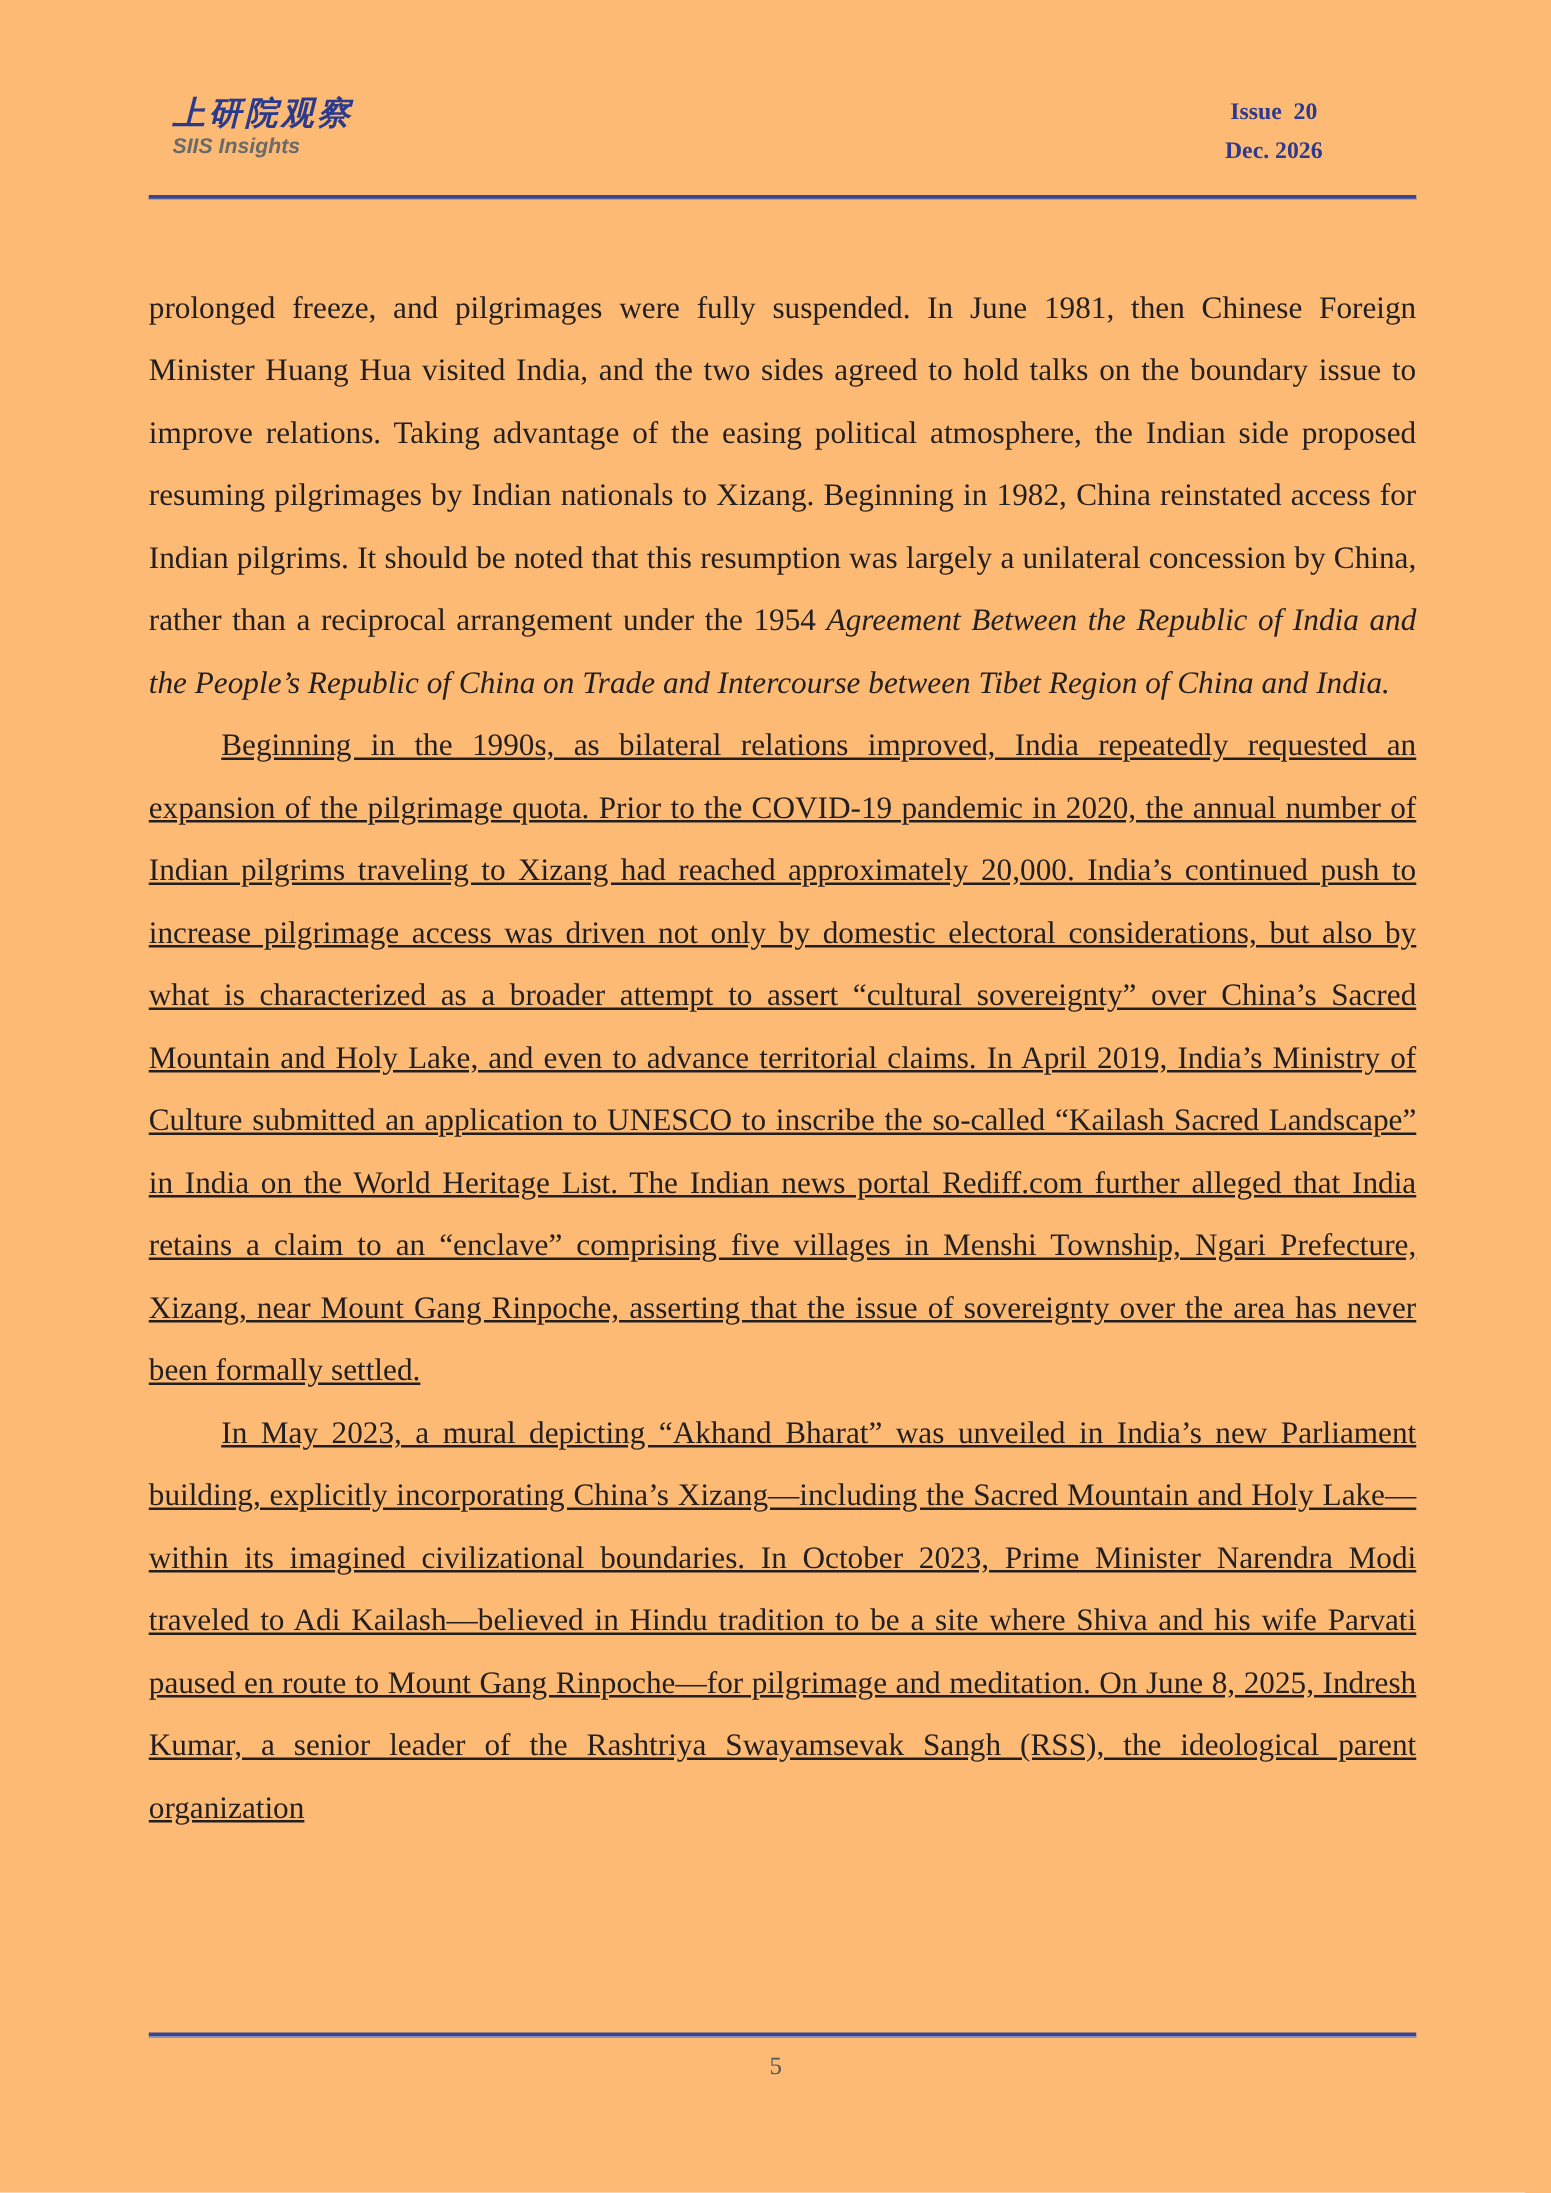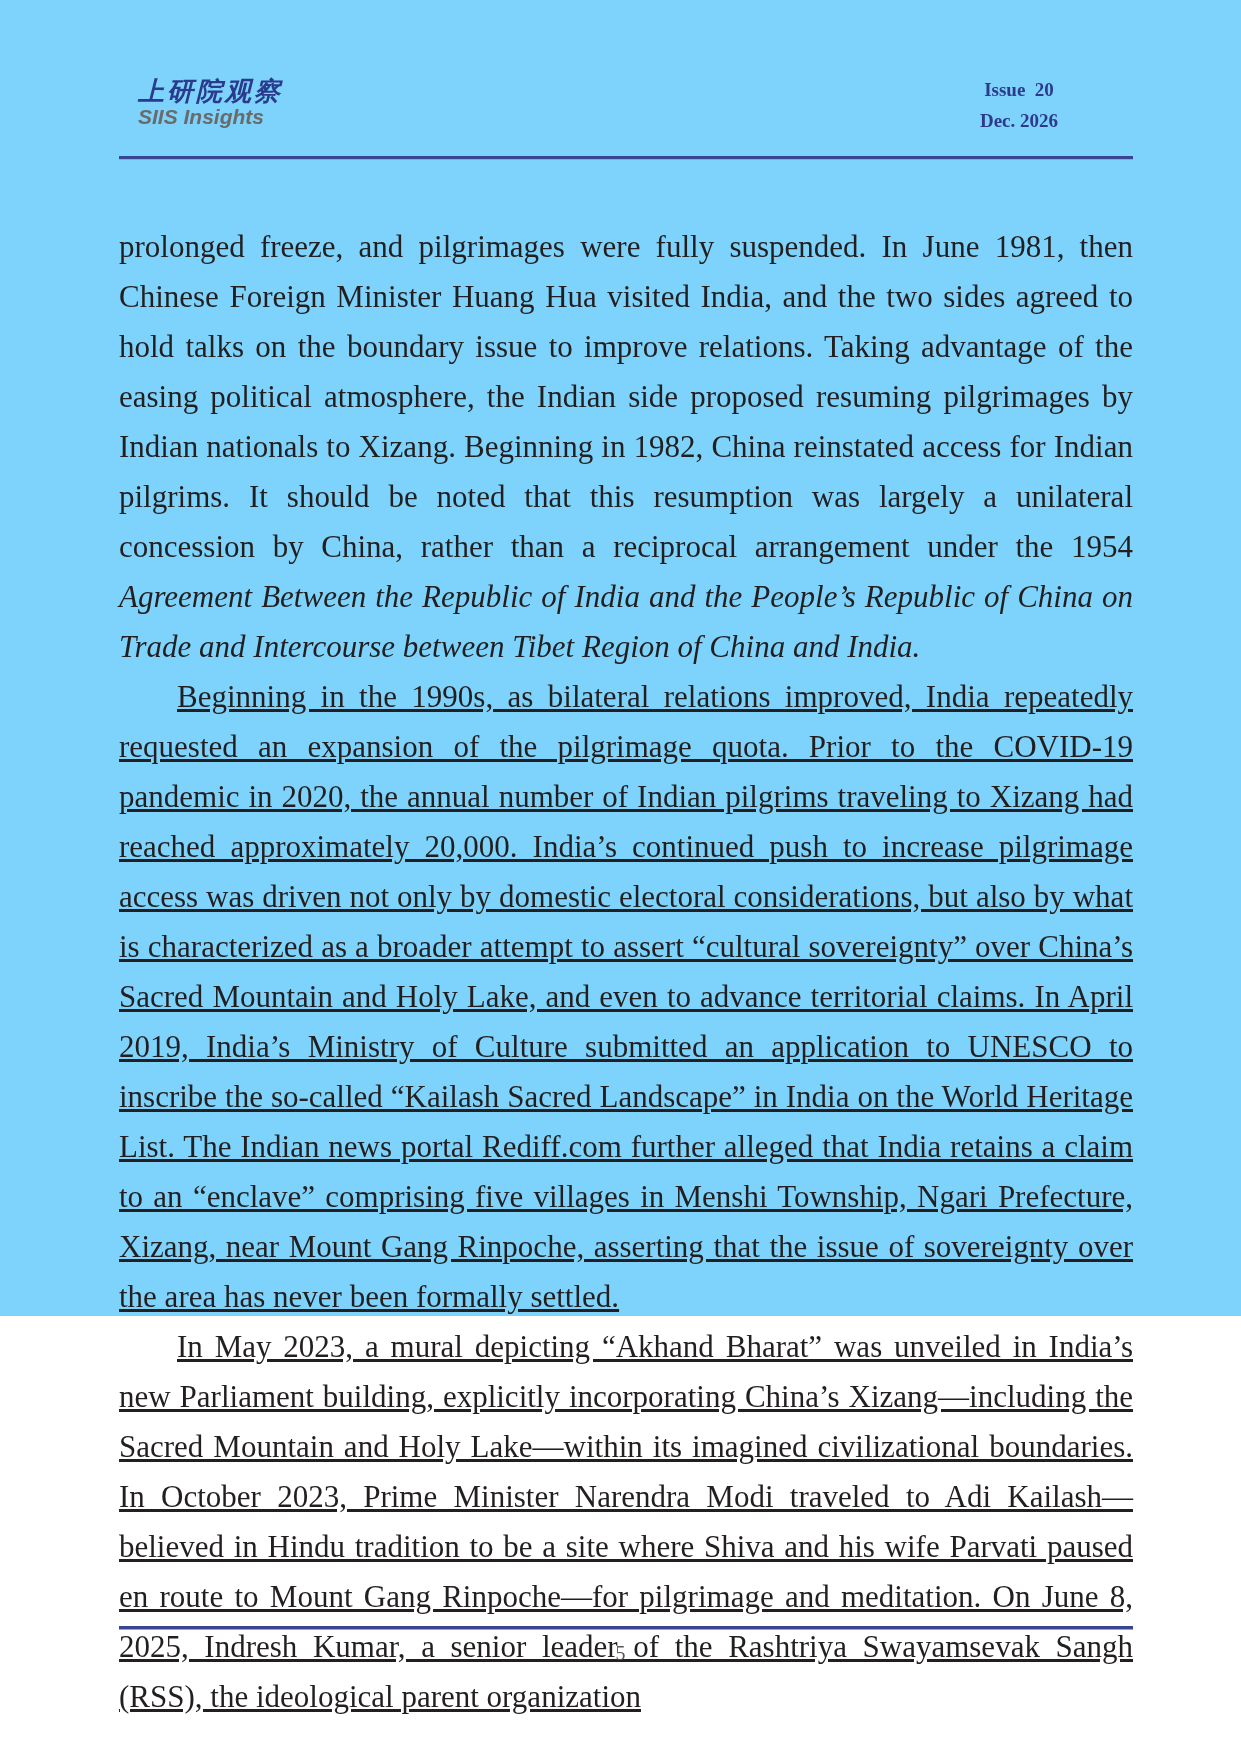--- a/index.html
+++ b/index.html
@@ -1,30 +1,30 @@
 <!DOCTYPE html>
 <html><head>
 <meta charset="utf-8">
 <style>
   html, body { margin: 0; padding: 0; background: #ffffff; }
   body { width: 1241px; height: 1754px; position: relative; overflow: hidden; }
-  .page { position: absolute; left: 0; top: 0; width: 1241px; height: 1316px; background: #7dd3fc; }
+  .page { position: absolute; left: 0; top: 0; width: 1241px; height: 1754px; background: #fdba74; }
 
   .logo { position: absolute; left: 138px; top: 76px; width: 200px; }
   .logo-cn { font-family: "DejaVu Serif", serif; font-size: 26px; font-weight: bold; font-style: italic; color: #2a3a8c; letter-spacing: 3px; line-height: 30px; }
-  .logo-en { font-family: "Liberation Sans", sans-serif; font-size: 21px; font-weight: bold; font-style: italic; color: #6a6a6a; line-height: 20px; margin-top: 1px; }
+  .logo-en { font-family: "Liberation Sans", sans-serif; font-size: 17px; font-weight: bold; font-style: italic; color: #6a6a6a; line-height: 20px; margin-top: 1px; }
 
   .issue { position: absolute; right: 142px; top: 74px; width: 160px; text-align: center; font-family: "Liberation Serif", serif; font-weight: bold; color: #2d3a8c; font-size: 19px; line-height: 31px; }
   .issue div { white-space: pre; }
 
   .rule { position: absolute; left: 119px; width: 1014px; height: 3px; background: #3a4592; border-bottom: 1px solid #9aa2cf; }
   .rule.top { top: 156px; }
   .rule.bottom { top: 1626px; }
 
-  .body { position: absolute; left: 119px; top: 222px; width: 1014px; font-family: "Liberation Serif", serif; font-size: 31px; line-height: 50px; color: #231f20; text-align: justify; }
+  .body { position: absolute; left: 119px; top: 222px; width: 1014px; font-family: "Liberation Serif", serif; font-size: 25px; line-height: 50px; color: #231f20; text-align: justify; }
   .body p { margin: 0; }
   .body p.indent { text-indent: 58px; text-decoration: underline; }
   .body em { font-style: italic; }
 
   .page-number { position: absolute; left: 0; width: 1241px; top: 1642px; text-align: center; font-family: "Liberation Serif", serif; font-size: 20px; color: #555; }
 </style>
 </head>
 <body>
 
 <div class="page">

